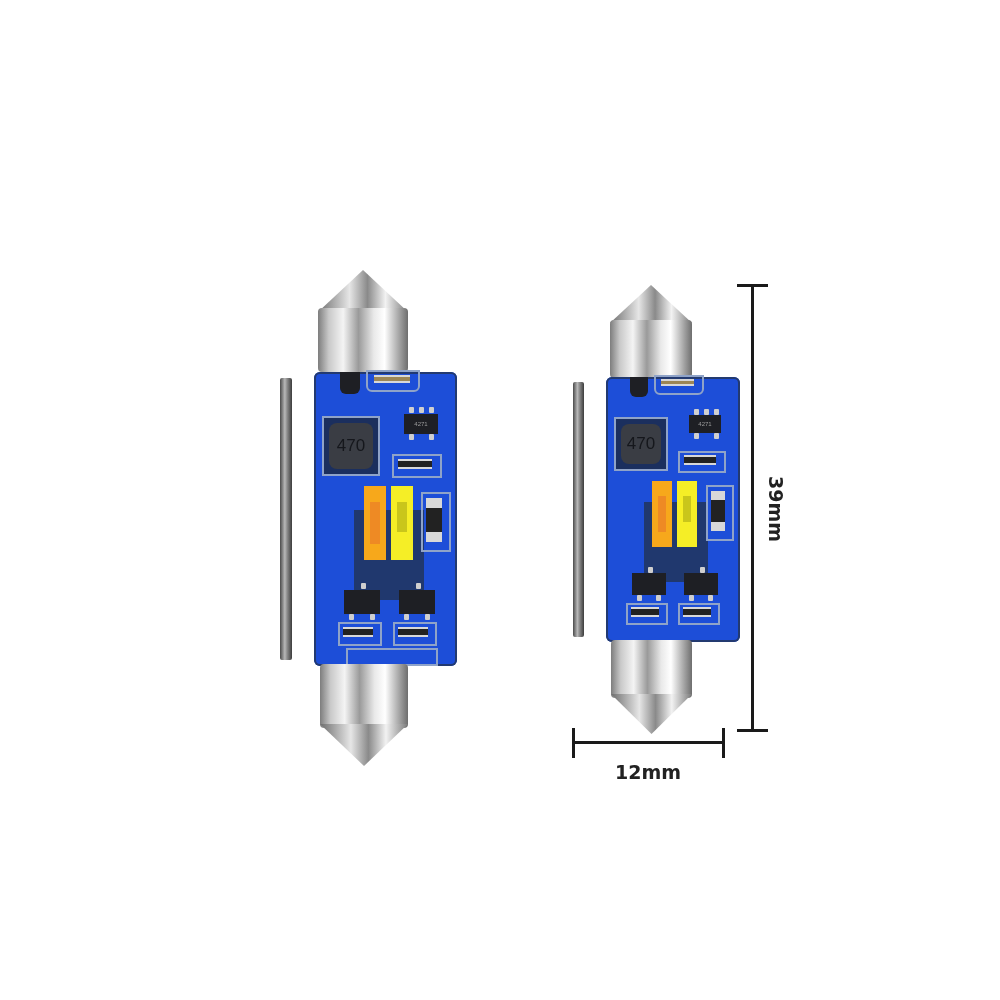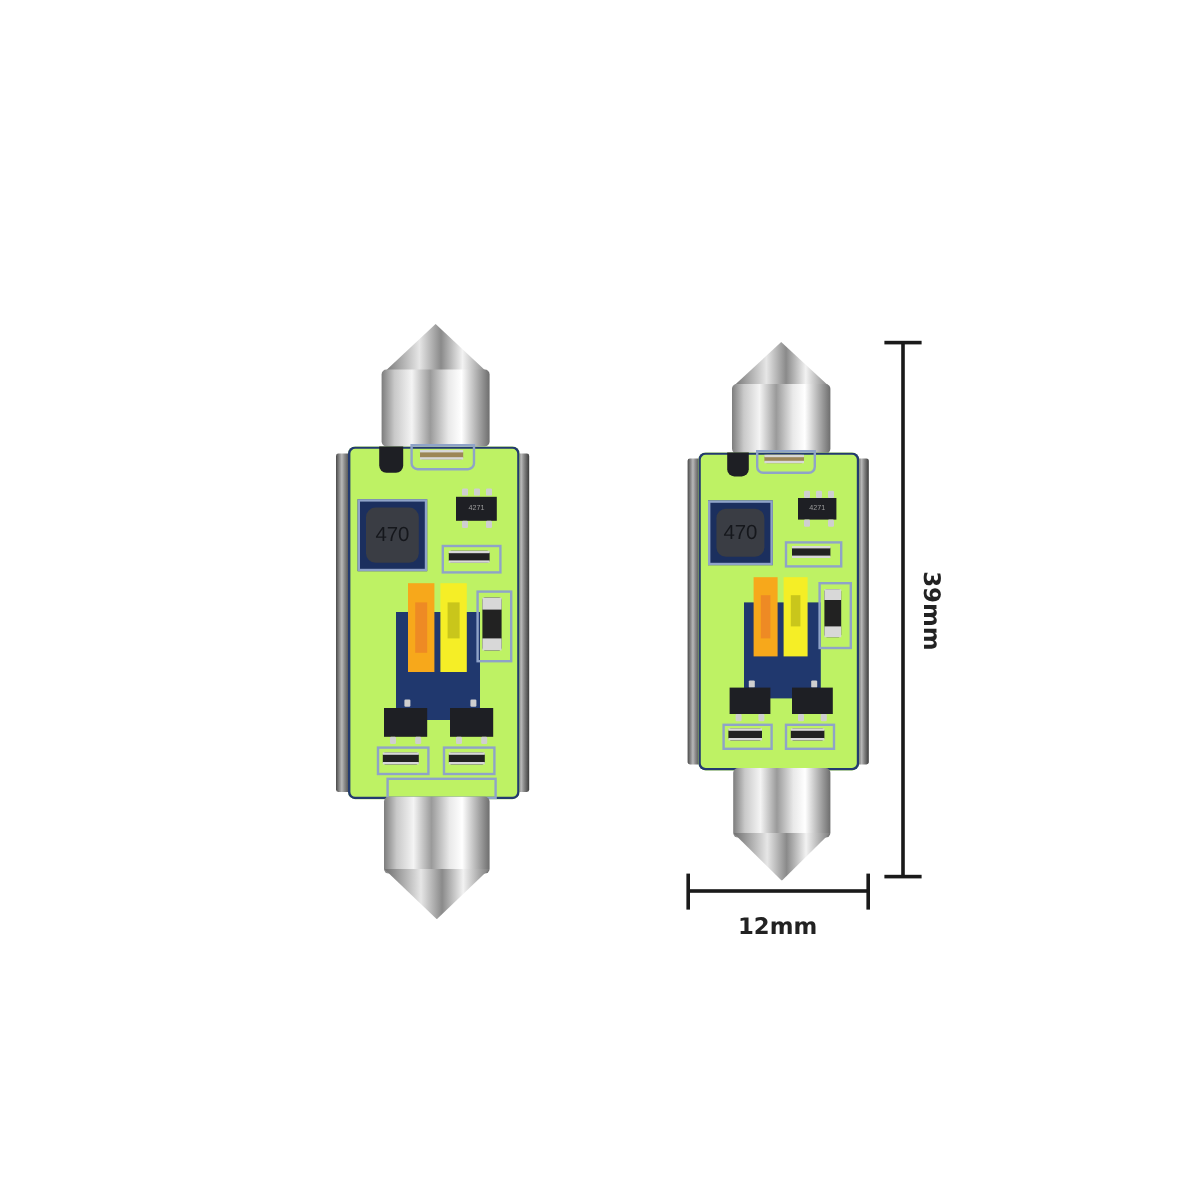--- a/index.html
+++ b/index.html
@@ -5,21 +5,21 @@
   html, body { margin:0; padding:0; }
   body { width:1000px; height:1000px; background:#ffffff; position:relative; overflow:hidden; font-family:"Liberation Sans", sans-serif; }
   .abs { position:absolute; }
 
   
   .cap-body { position:absolute; background:linear-gradient(90deg,#7d7d7d 0%,#c9c9c9 12%,#f4f4f4 28%,#9a9a9a 45%,#e9e9e9 62%,#ffffff 74%,#a5a5a5 90%,#6e6e6e 100%); border-radius:4px; }
   .cone-up { background:linear-gradient(90deg,#6d6d6d,#e6e6e6 35%,#8a8a8a 55%,#f2f2f2 75%,#7a7a7a); clip-path:polygon(50% 0,100% 100%,0 100%); }
   .cone-down { background:linear-gradient(90deg,#6d6d6d,#e6e6e6 35%,#8a8a8a 55%,#f2f2f2 75%,#7a7a7a); clip-path:polygon(0 0,100% 0,50% 100%); }
 
   
-  .pcb { position:absolute; background:#bef264; border-radius:6px; box-shadow:inset 0 0 0 2px #233a70; }
+  .pcb { position:absolute; background:#1d4ed8; border-radius:6px; box-shadow:inset 0 0 0 2px #233a70;margin-left:24px; }
   .rail { position:absolute; background:linear-gradient(90deg,#4a4a4a,#b8b8b8 40%,#8a8a8a 60%,#3c3c3c); border-radius:2px; }
   .trace { position:absolute; background:#20386e; }
   .inductor { position:absolute; border:2px solid #8fa3c8; background:#1b2f5e; }
   .inductor .core { position:absolute; inset:5px; background:#3a3d44; border-radius:8px; display:flex; align-items:center; justify-content:center; color:#15171c; font-size:17px; }
   .ic { position:absolute; background:#1e1f24; color:#9a9a9a; font-size:6px; display:flex; align-items:center; justify-content:center; }
   .pin { position:absolute; background:#cfcfcf; width:5px; height:6px; border-radius:1px; }
   .res-box { position:absolute; border:2px solid #8fa3c8; }
   .res { position:absolute; background:#222; border-radius:2px; }
   .res::before, .res::after { content:""; position:absolute; left:0; right:0; height:22%; background:#d8d8d8; }
   .res::before { top:0; } .res::after { bottom:0; }

